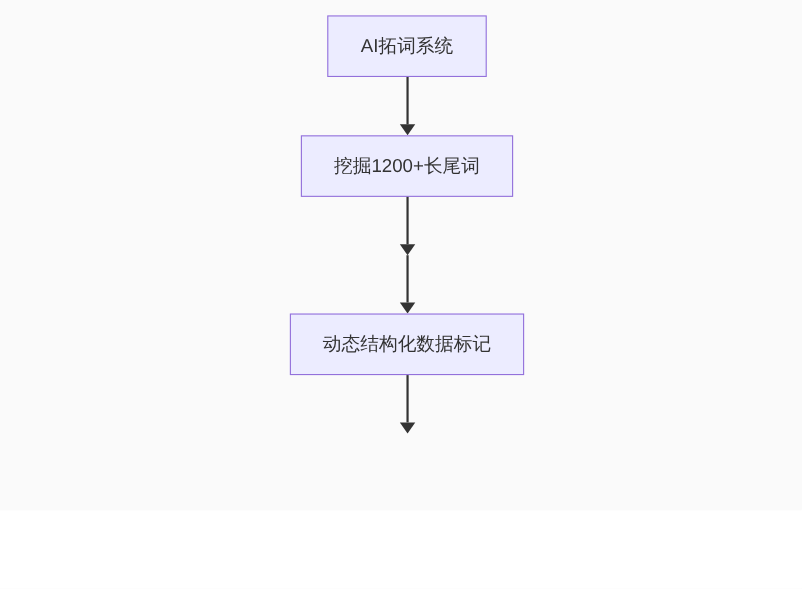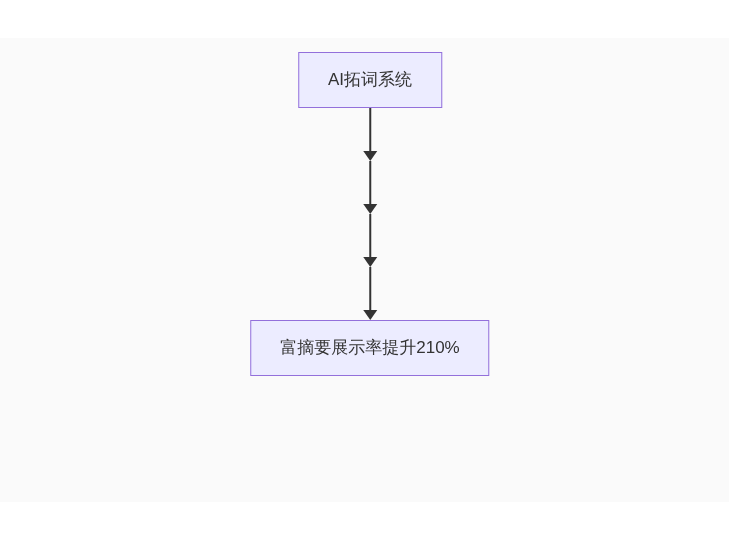--- a/index.html
+++ b/index.html
@@ -14,21 +14,20 @@
     width: 729px;
     height: 535px;
     font-family: "Liberation Sans", "DejaVu Sans", sans-serif;
   }
   .canvas {
     position: relative;
     width: 729px;
     height: 464px;
     background: var(--background);
     overflow: hidden;
-    margin-top: 38px;
   }
   .flow-column {
     position: absolute;
     left: 370px;
     top: 14px;
     transform: translateX(-50%);
     display: flex;
     flex-direction: column;
     align-items: center;
   }
@@ -67,34 +66,35 @@
 <div class="canvas">
   <div class="flow-column">
 
     <div class="node">AI拓词系统</div>
 
     <div class="arrow">
       <div class="line"></div>
       <div class="head"></div>
     </div>
 
+    <div class="node">挖掘1200+长尾词</div>
 
     <div class="arrow">
       <div class="line"></div>
       <div class="head"></div>
     </div>
 
 
     <div class="arrow">
       <div class="line"></div>
       <div class="head"></div>
     </div>
 
+    <div class="node">动态结构化数据标记</div>
 
     <div class="arrow">
       <div class="line"></div>
       <div class="head"></div>
     </div>
 
-    <div class="node">富摘要展示率提升210%</div>
 
   </div>
 </div>
 
 </body></html>

